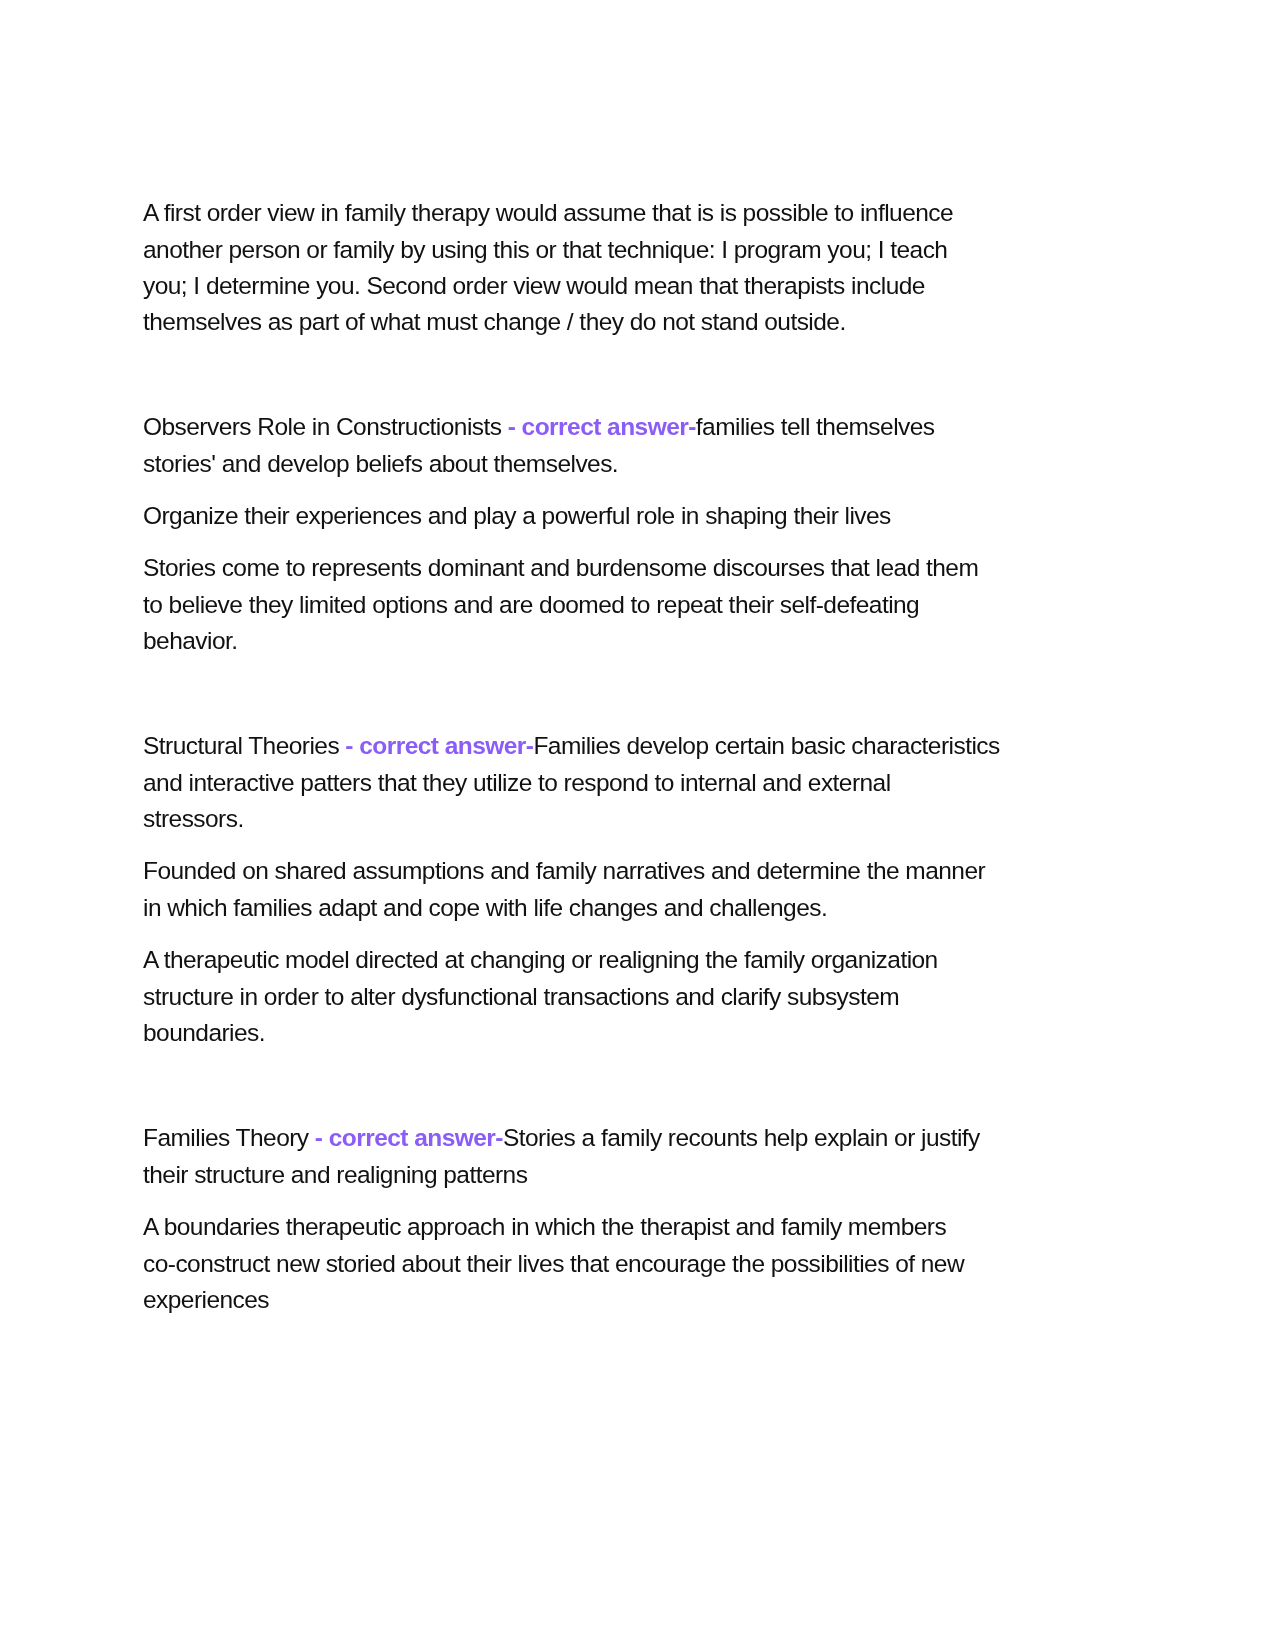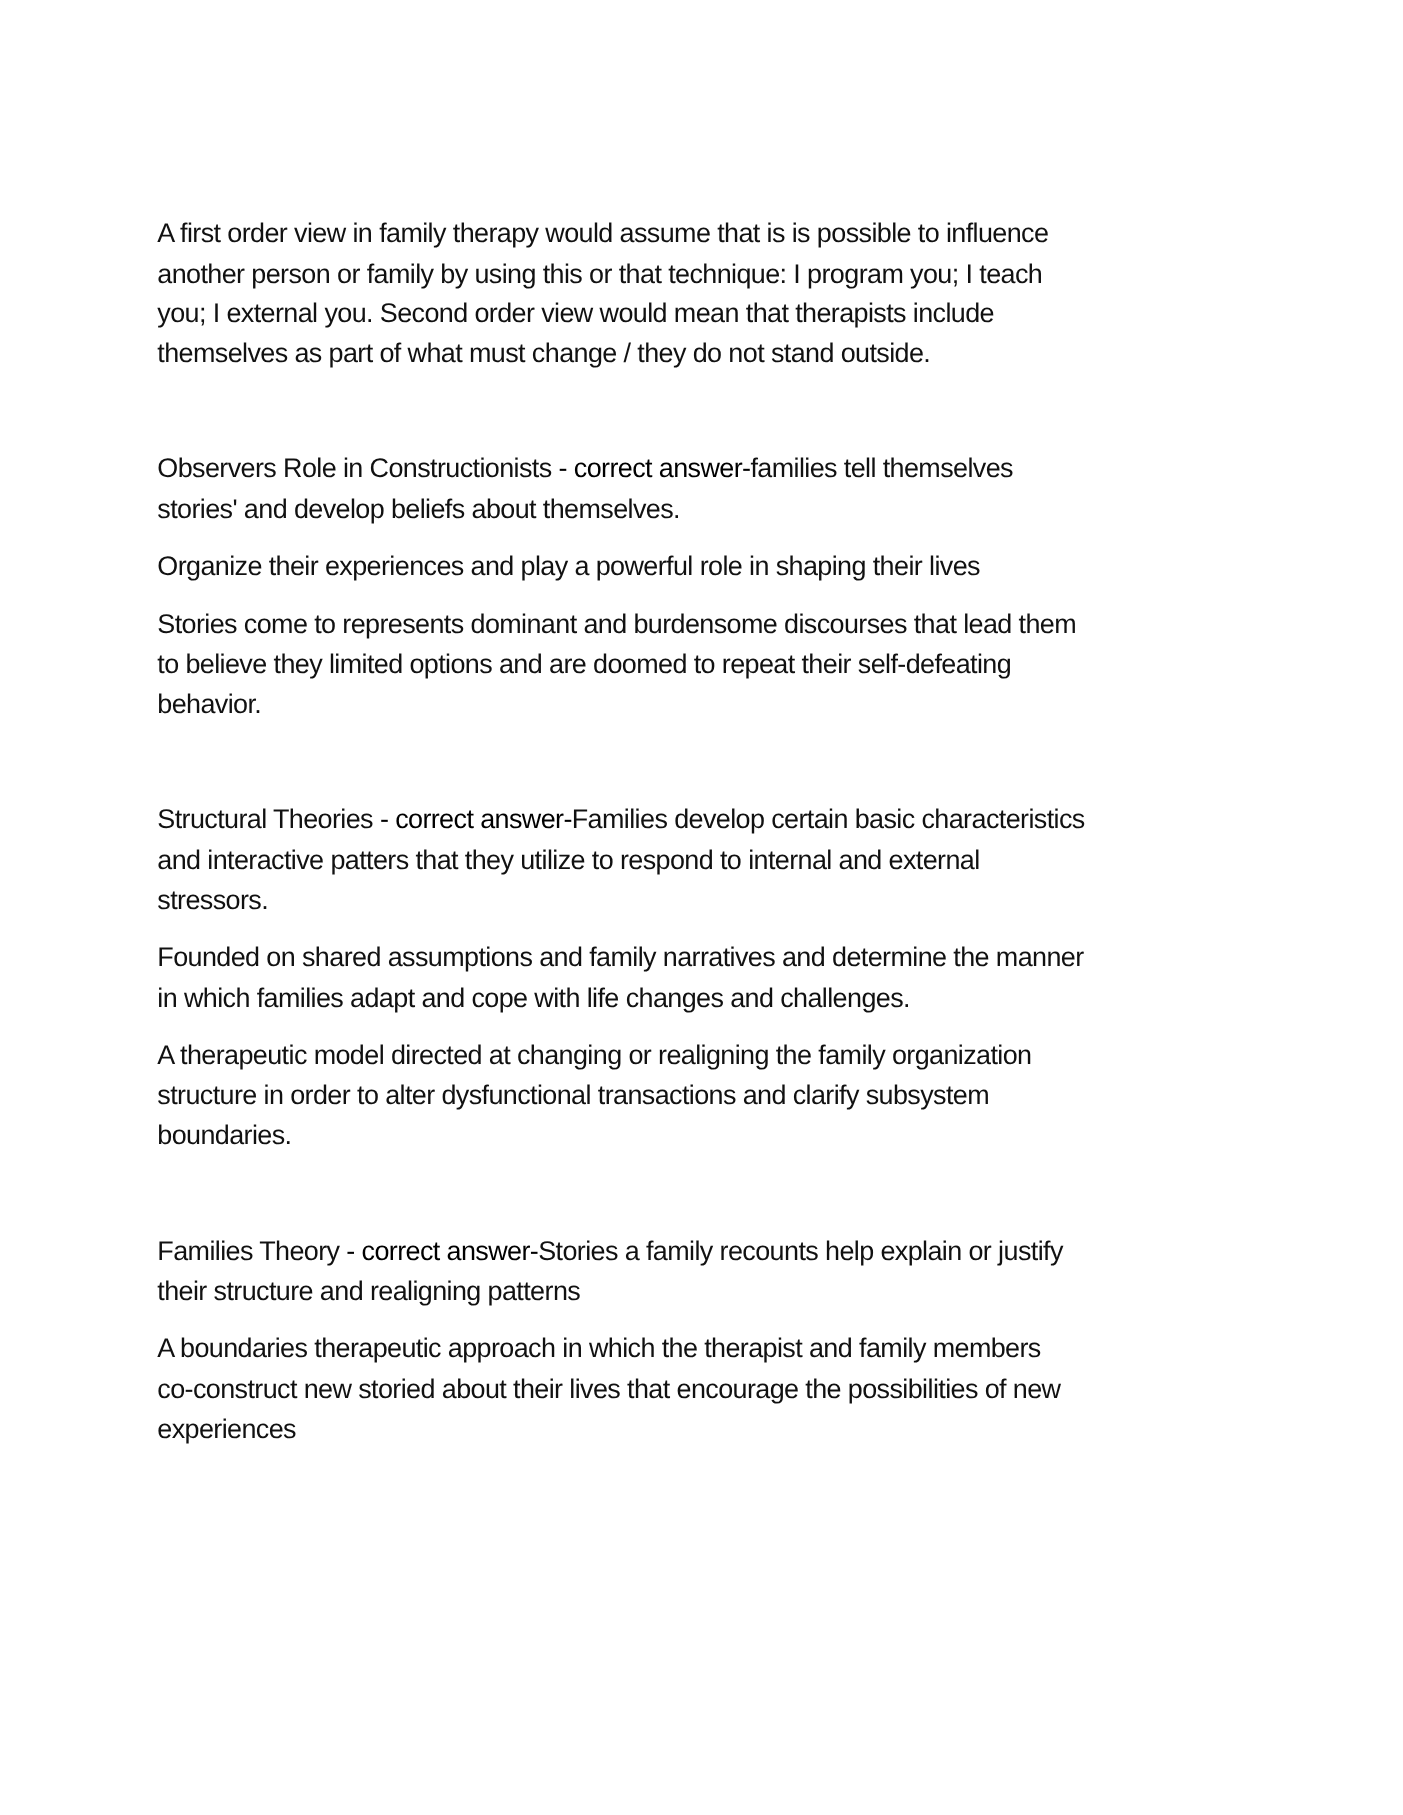--- a/index.html
+++ b/index.html
@@ -5,31 +5,31 @@
   html, body { margin: 0; padding: 0; background: #ffffff; }
   body { width: 1275px; height: 1650px; position: relative; overflow: hidden; }
   .page { position: absolute; left: 0; top: 0; width: 1275px; height: 1627px; background: #fff; }
   .line {
     position: absolute; left: 143px;
     font-family: "Liberation Sans", sans-serif;
     font-size: 24.5px; color: #111; white-space: nowrap;
     letter-spacing: -0.55px; word-spacing: 0px;
     line-height: 30px;
   }
-  .red { color: #000000; font-weight: normal; }
+  .red { color: #8b5cf6; font-weight: bold; }
 </style>
 </head>
 <body>
 
 <div class="page">
 
   <div>
     <div class="line" style="top:198px">A first order view in family therapy would assume that is is possible to influence</div>
     <div class="line" style="top:235px">another person or family by using this or that technique: I program you; I teach</div>
-    <div class="line" style="top:271px">you; I external you. Second order view would mean that therapists include</div>
+    <div class="line" style="top:271px">you; I determine you. Second order view would mean that therapists include</div>
     <div class="line" style="top:307px">themselves as part of what must change / they do not stand outside.</div>
   </div>
 
   <div>
     <div class="line" style="top:412px"><span>Observers Role in Constructionists </span><span class="red">- correct answer-</span><span>families tell themselves</span></div>
     <div class="line" style="top:449px">stories' and develop beliefs about themselves.</div>
     <div class="line" style="top:501px">Organize their experiences and play a powerful role in shaping their lives</div>
     <div class="line" style="top:553px">Stories come to represents dominant and burdensome discourses that lead them</div>
     <div class="line" style="top:590px">to believe they limited options and are doomed to repeat their self-defeating</div>
     <div class="line" style="top:626px">behavior.</div>

